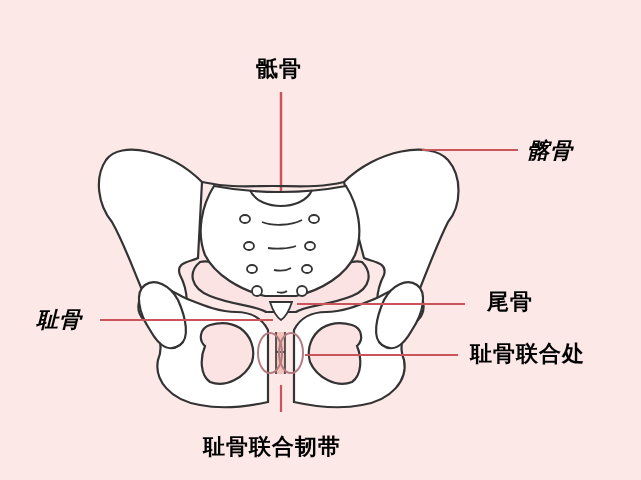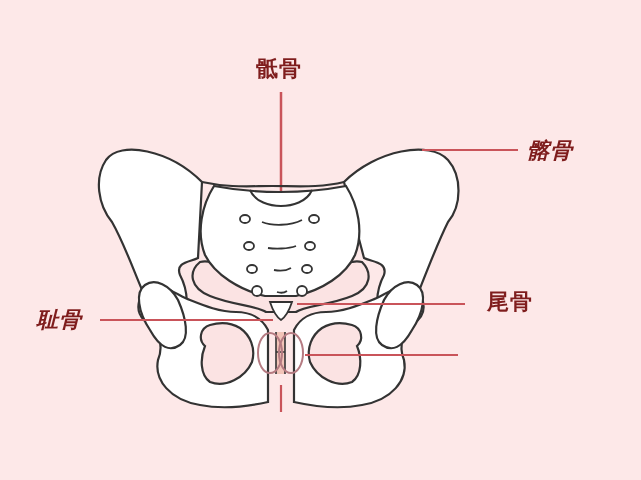--- a/index.html
+++ b/index.html
@@ -5,21 +5,21 @@
     html, body { margin: 0; padding: 0; }
     body {
       width: 641px; height: 480px; overflow: hidden;
       background: #fde8e8;
       font-family: "DejaVu Sans", sans-serif;
       position: relative;
     }
     #stage { position: absolute; left: 0; top: 0; width: 641px; height: 480px; }
     .label {
       position: absolute;
-      color: #7f1d1d;
+      color: #000000;
       font-size: 22px;
       font-weight: bold;
       letter-spacing: 1px;
       white-space: nowrap;
       line-height: 1;
     }
     svg { position: absolute; left: 0; top: 0; }
   </style>
 </head>
 <body>
@@ -81,13 +81,15 @@
     <line x1="100" y1="320" x2="273" y2="320" stroke="#c9545a" stroke-width="2.2"></line>
     <line x1="297" y1="304" x2="465" y2="304" stroke="#c9545a" stroke-width="2.2"></line>
     <line x1="305" y1="355" x2="458" y2="355" stroke="#c9545a" stroke-width="2.2"></line>
     <line x1="281" y1="385" x2="281" y2="412" stroke="#c9545a" stroke-width="2.2"></line>
   </svg>
 
   <div class="label" style="left:256px; top:58px;">骶骨</div>
   <div class="label" style="left:527px; top:140px;font-style:italic;">髂骨</div>
   <div class="label" style="left:36px; top:309px;font-style:italic;">耻骨</div>
   <div class="label" style="left:487px; top:291px;">尾骨</div>
+  <div class="label" style="left:470px; top:343px;">耻骨联合处</div>
+  <div class="label" style="left:203px; top:436px;">耻骨联合韧带</div>
 </div>
 
 </body></html>

